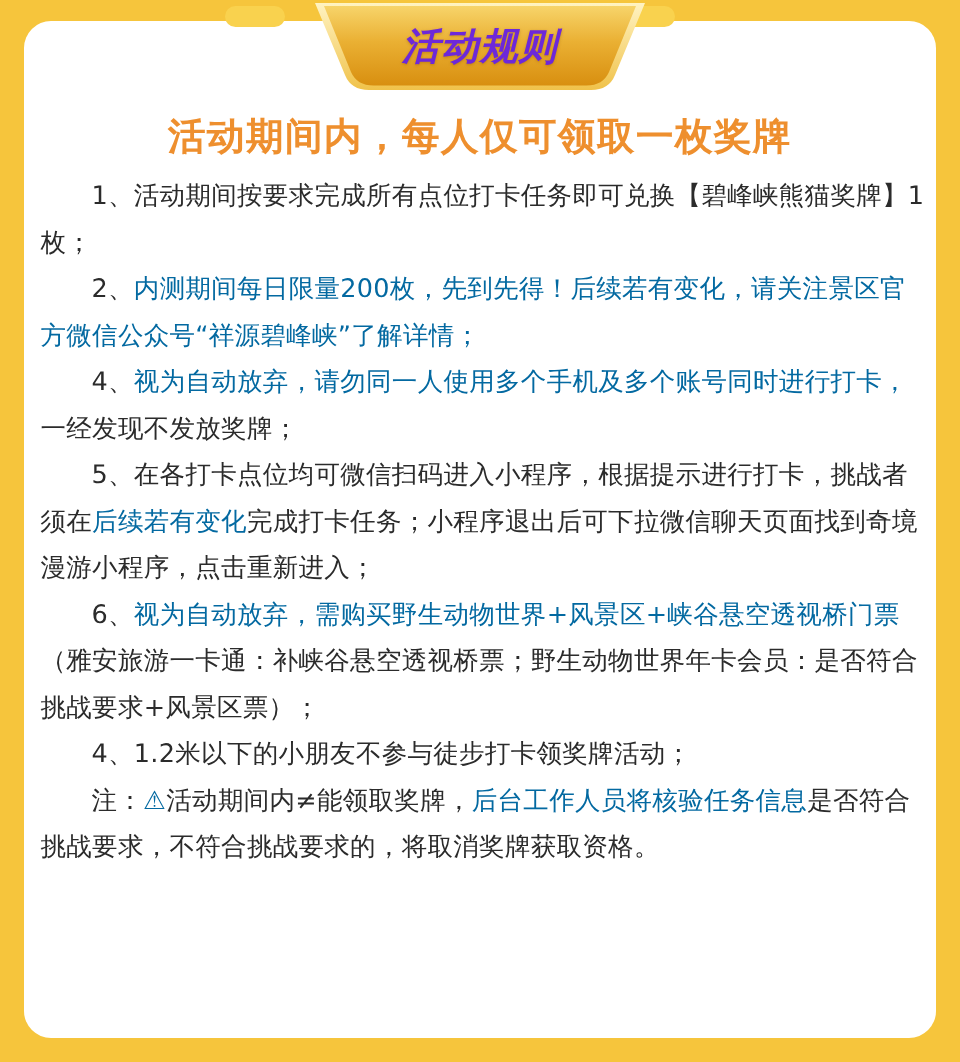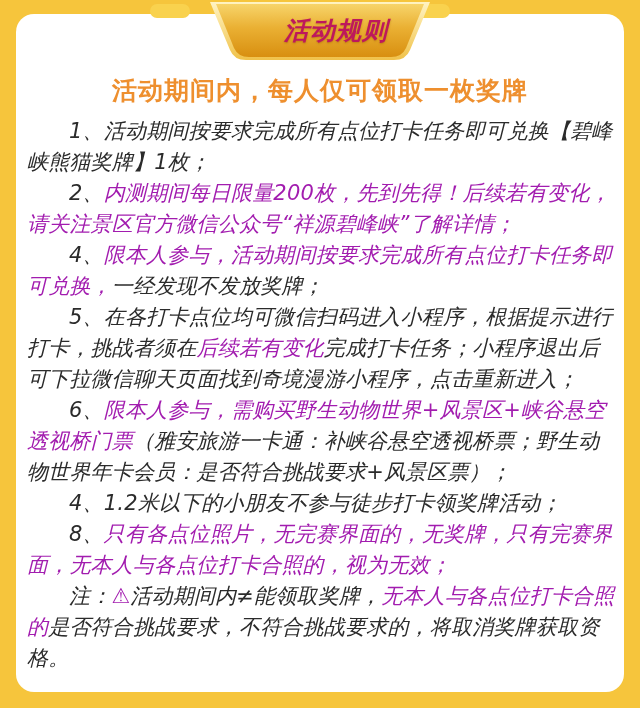--- a/index.html
+++ b/index.html
@@ -20,37 +20,36 @@
     position: absolute; top: 4px; width: 40px; height: 14px;
     background: #f9d24e; border-radius: 8px;
   }
   .badge-shoulder.left { left: 150px; }
   .badge-shoulder.right { left: 410px; }
   .badge {
     position: absolute; left: 210px; top: 0; width: 220px; height: 62px;
   }
   .badge svg { position: absolute; left: 0; top: 0; }
   .badge-title {
-    position: absolute; left: 16px; top: 14px; width: 220px; text-align: center;
-    color: #be185d; font-size: 25px; font-weight: bold; font-style: italic;
+    position: absolute; left: 0; top: 14px; width: 220px; text-align: center;
+    color: #6d28d9; font-size: 25px; font-weight: bold; font-style: italic;
     letter-spacing: 1px;
     text-shadow: 0 1px 2px rgba(150,90,0,0.45);
   }
   .headline {
     position: absolute; left: 0; top: 74px; width: 640px; text-align: center;
     color: #ee8f2e; font-size: 25px; font-weight: bold; letter-spacing: 1px;
   }
   .rules {
     position: absolute; left: 27px; top: 116px; width: 590px;
-    font-size: 21px; line-height: 31px; color: #2b2b2b;
+    font-size: 17px; line-height: 31px; color: #2b2b2b;
     letter-spacing: 0.2px;
-    font-style: italic;
   }
   .rule { text-indent: 2em; margin: 0; padding: 0; }
-  .red { color: #a21caf; margin-top: 28px; }
+  .red { color: #0369a1; margin-top: 28px; }
 </style>
 </head>
 <body>
 
 <div class="card"></div>
 
 <div class="badge-wrap">
   <div class="badge-shoulder left"></div>
   <div class="badge-shoulder right"></div>
   <div class="badge">
@@ -71,19 +70,18 @@
     </svg>
     <div class="badge-title">活动规则</div>
   </div>
 </div>
 
 <div class="headline">活动期间内，每人仅可领取一枚奖牌</div>
 
 <div class="rules" id="rules">
     <p class="rule"><span>1、活动期间按要求完成所有点位打卡任务即可兑换【碧峰峡熊猫奖牌】1枚；</span></p>
     <p class="rule"><span>2、</span><span class="red">内测期间每日限量200枚，先到先得！后续若有变化，请关注景区官方微信公众号“祥源碧峰峡”了解详情；</span></p>
-    <p class="rule"><span>4、</span><span class="red">限本人参与，活动期间按要求完成所有点位打卡任务即可兑换，</span><span>一经发现不发放奖牌；</span></p>
+    <p class="rule"><span>4、</span><span class="red">视为自动放弃，请勿同一人使用多个手机及多个账号同时进行打卡，</span><span>一经发现不发放奖牌；</span></p>
     <p class="rule"><span>5、在各打卡点位均可微信扫码进入小程序，根据提示进行打卡，挑战者须在</span><span class="red">后续若有变化</span><span>完成打卡任务；小程序退出后可下拉微信聊天页面找到奇境漫游小程序，点击重新进入；</span></p>
-    <p class="rule"><span>6、</span><span class="red">限本人参与，需购买野生动物世界+风景区+峡谷悬空透视桥门票</span><span>（雅安旅游一卡通：补峡谷悬空透视桥票；野生动物世界年卡会员：是否符合挑战要求+风景区票）；</span></p>
+    <p class="rule"><span>6、</span><span class="red">视为自动放弃，需购买野生动物世界+风景区+峡谷悬空透视桥门票</span><span>（雅安旅游一卡通：补峡谷悬空透视桥票；野生动物世界年卡会员：是否符合挑战要求+风景区票）；</span></p>
     <p class="rule"><span>4、1.2米以下的小朋友不参与徒步打卡领奖牌活动；</span></p>
-    <p class="rule"><span>8、</span><span class="red">只有各点位照片，无完赛界面的，无奖牌，只有完赛界面，无本人与各点位打卡合照的，视为无效；</span></p>
-    <p class="rule"><span>注：</span><span class="red">⚠</span><span>活动期间内≠能领取奖牌，</span><span class="red">无本人与各点位打卡合照的</span><span>是否符合挑战要求，不符合挑战要求的，将取消奖牌获取资格。</span></p>
+    <p class="rule"><span>注：</span><span class="red">⚠</span><span>活动期间内≠能领取奖牌，</span><span class="red">后台工作人员将核验任务信息</span><span>是否符合挑战要求，不符合挑战要求的，将取消奖牌获取资格。</span></p>
   </div>
 
 </body></html>

